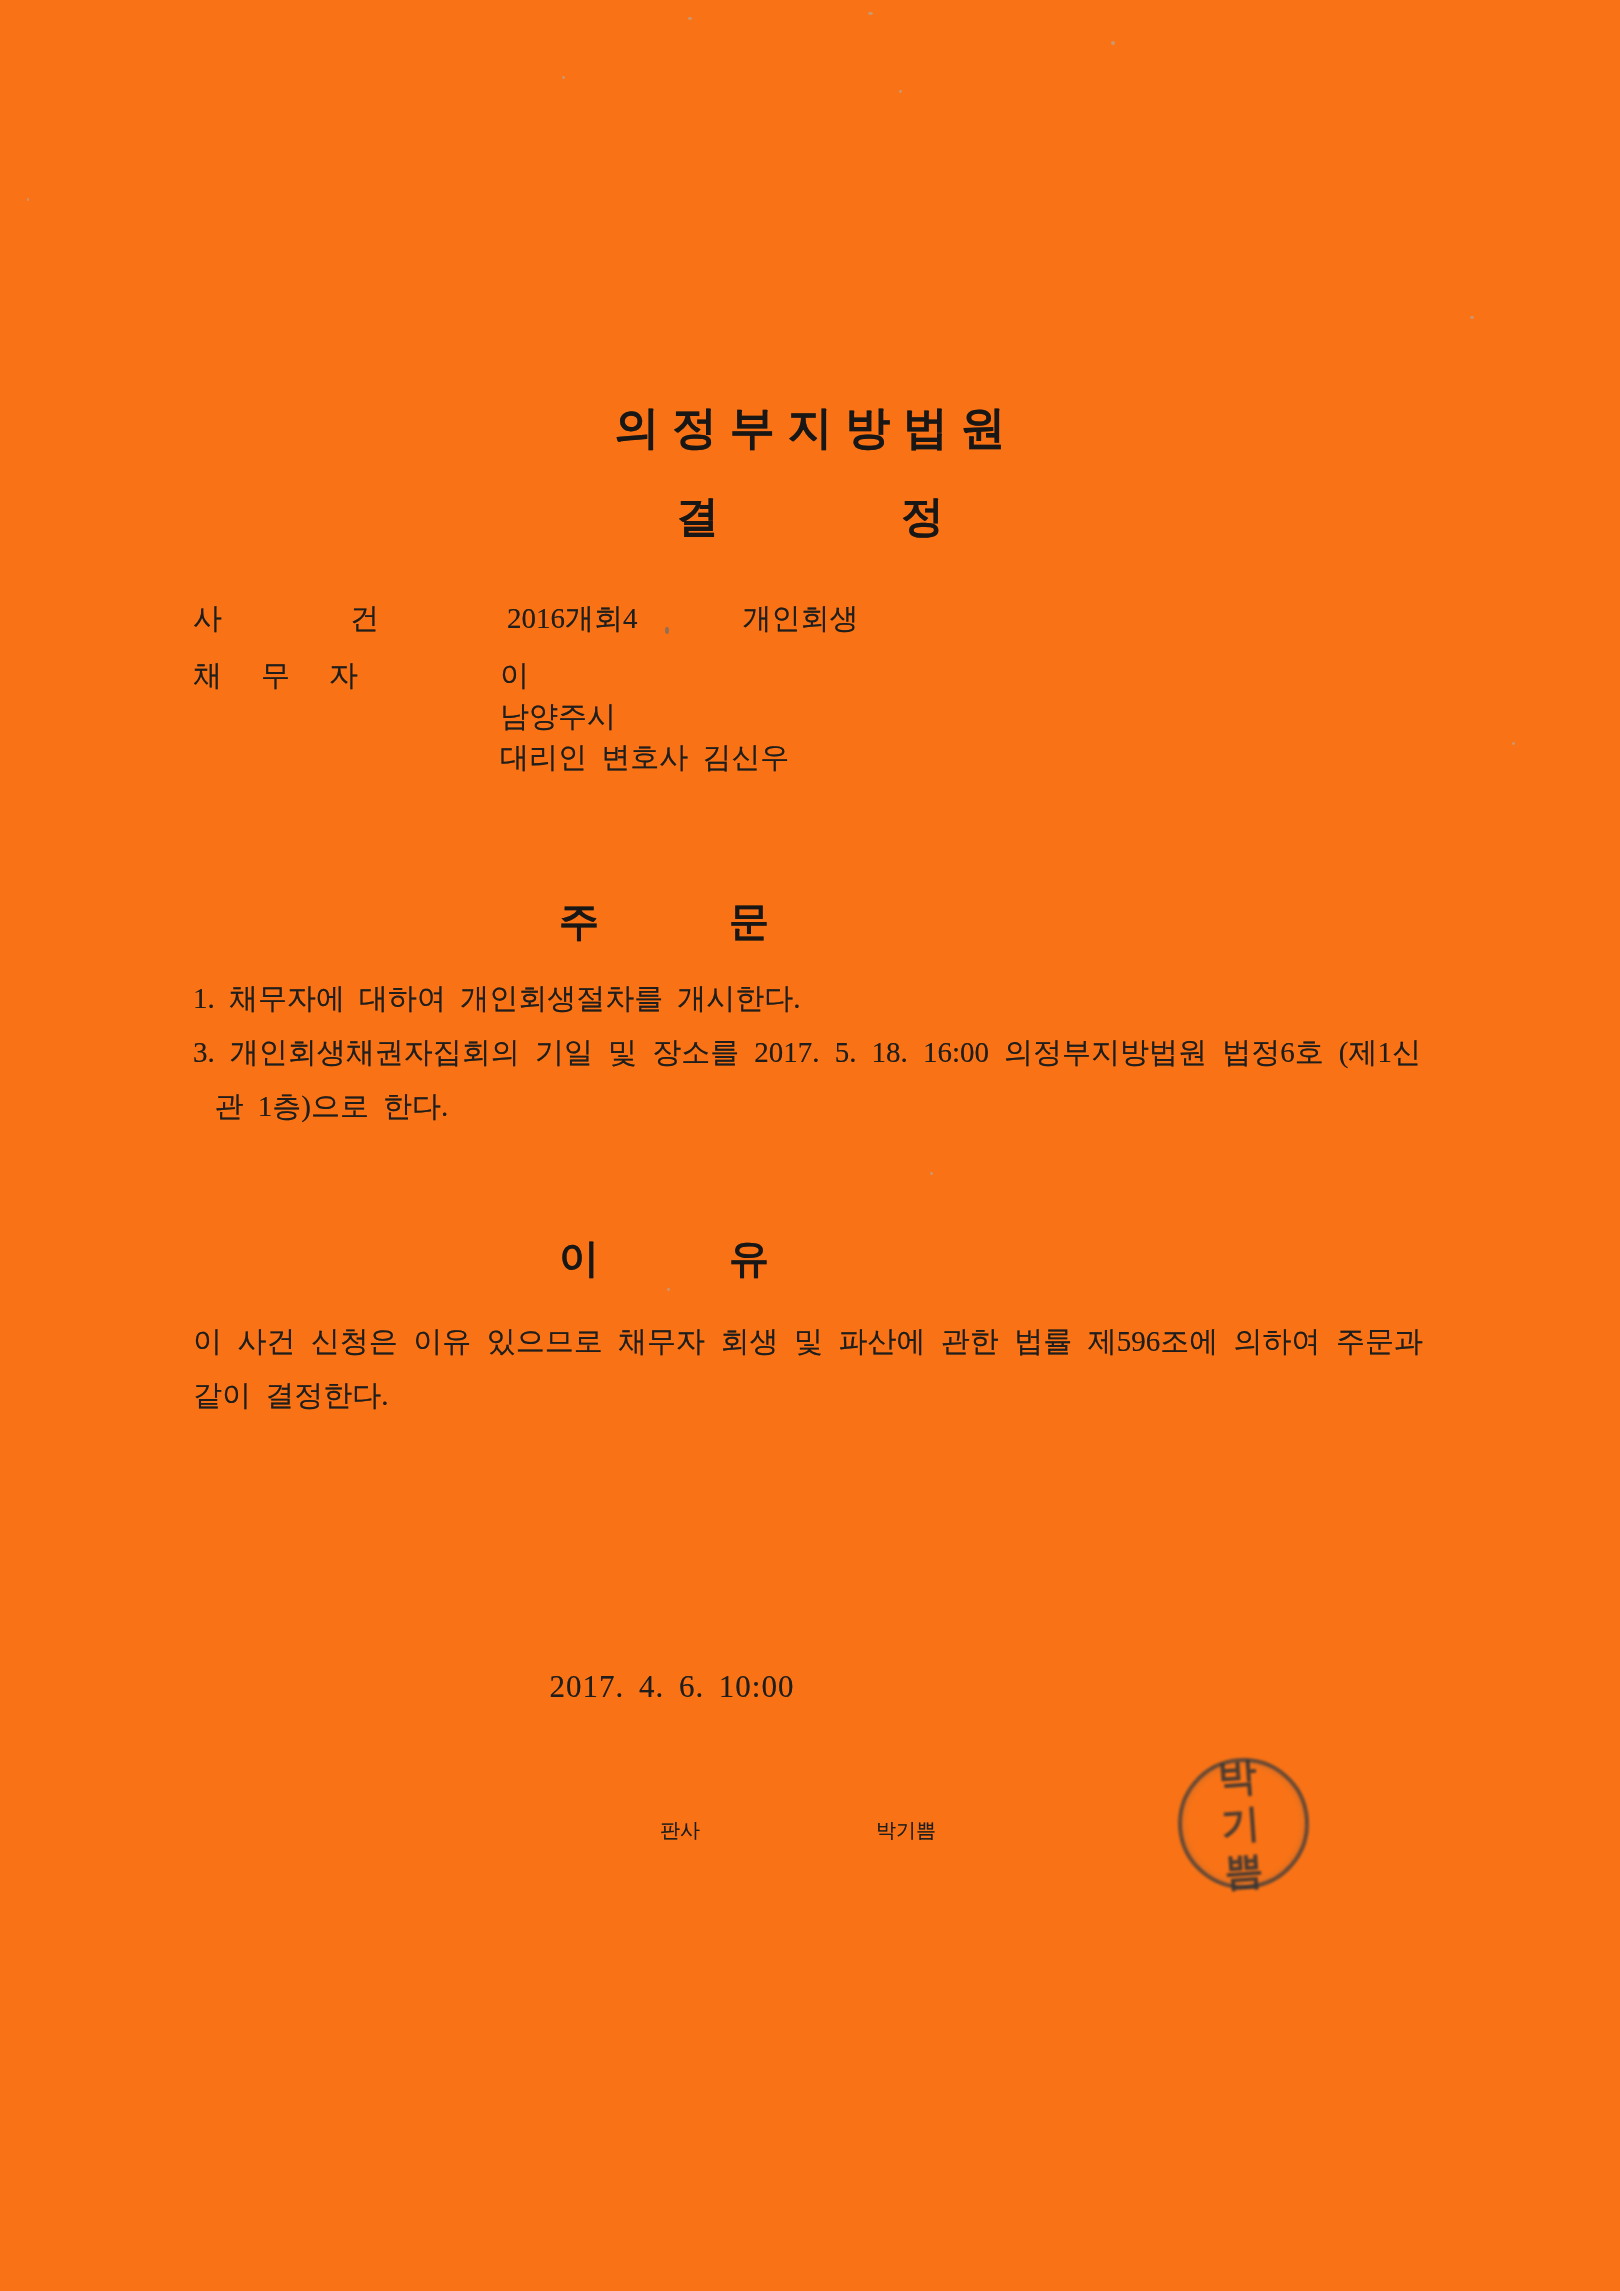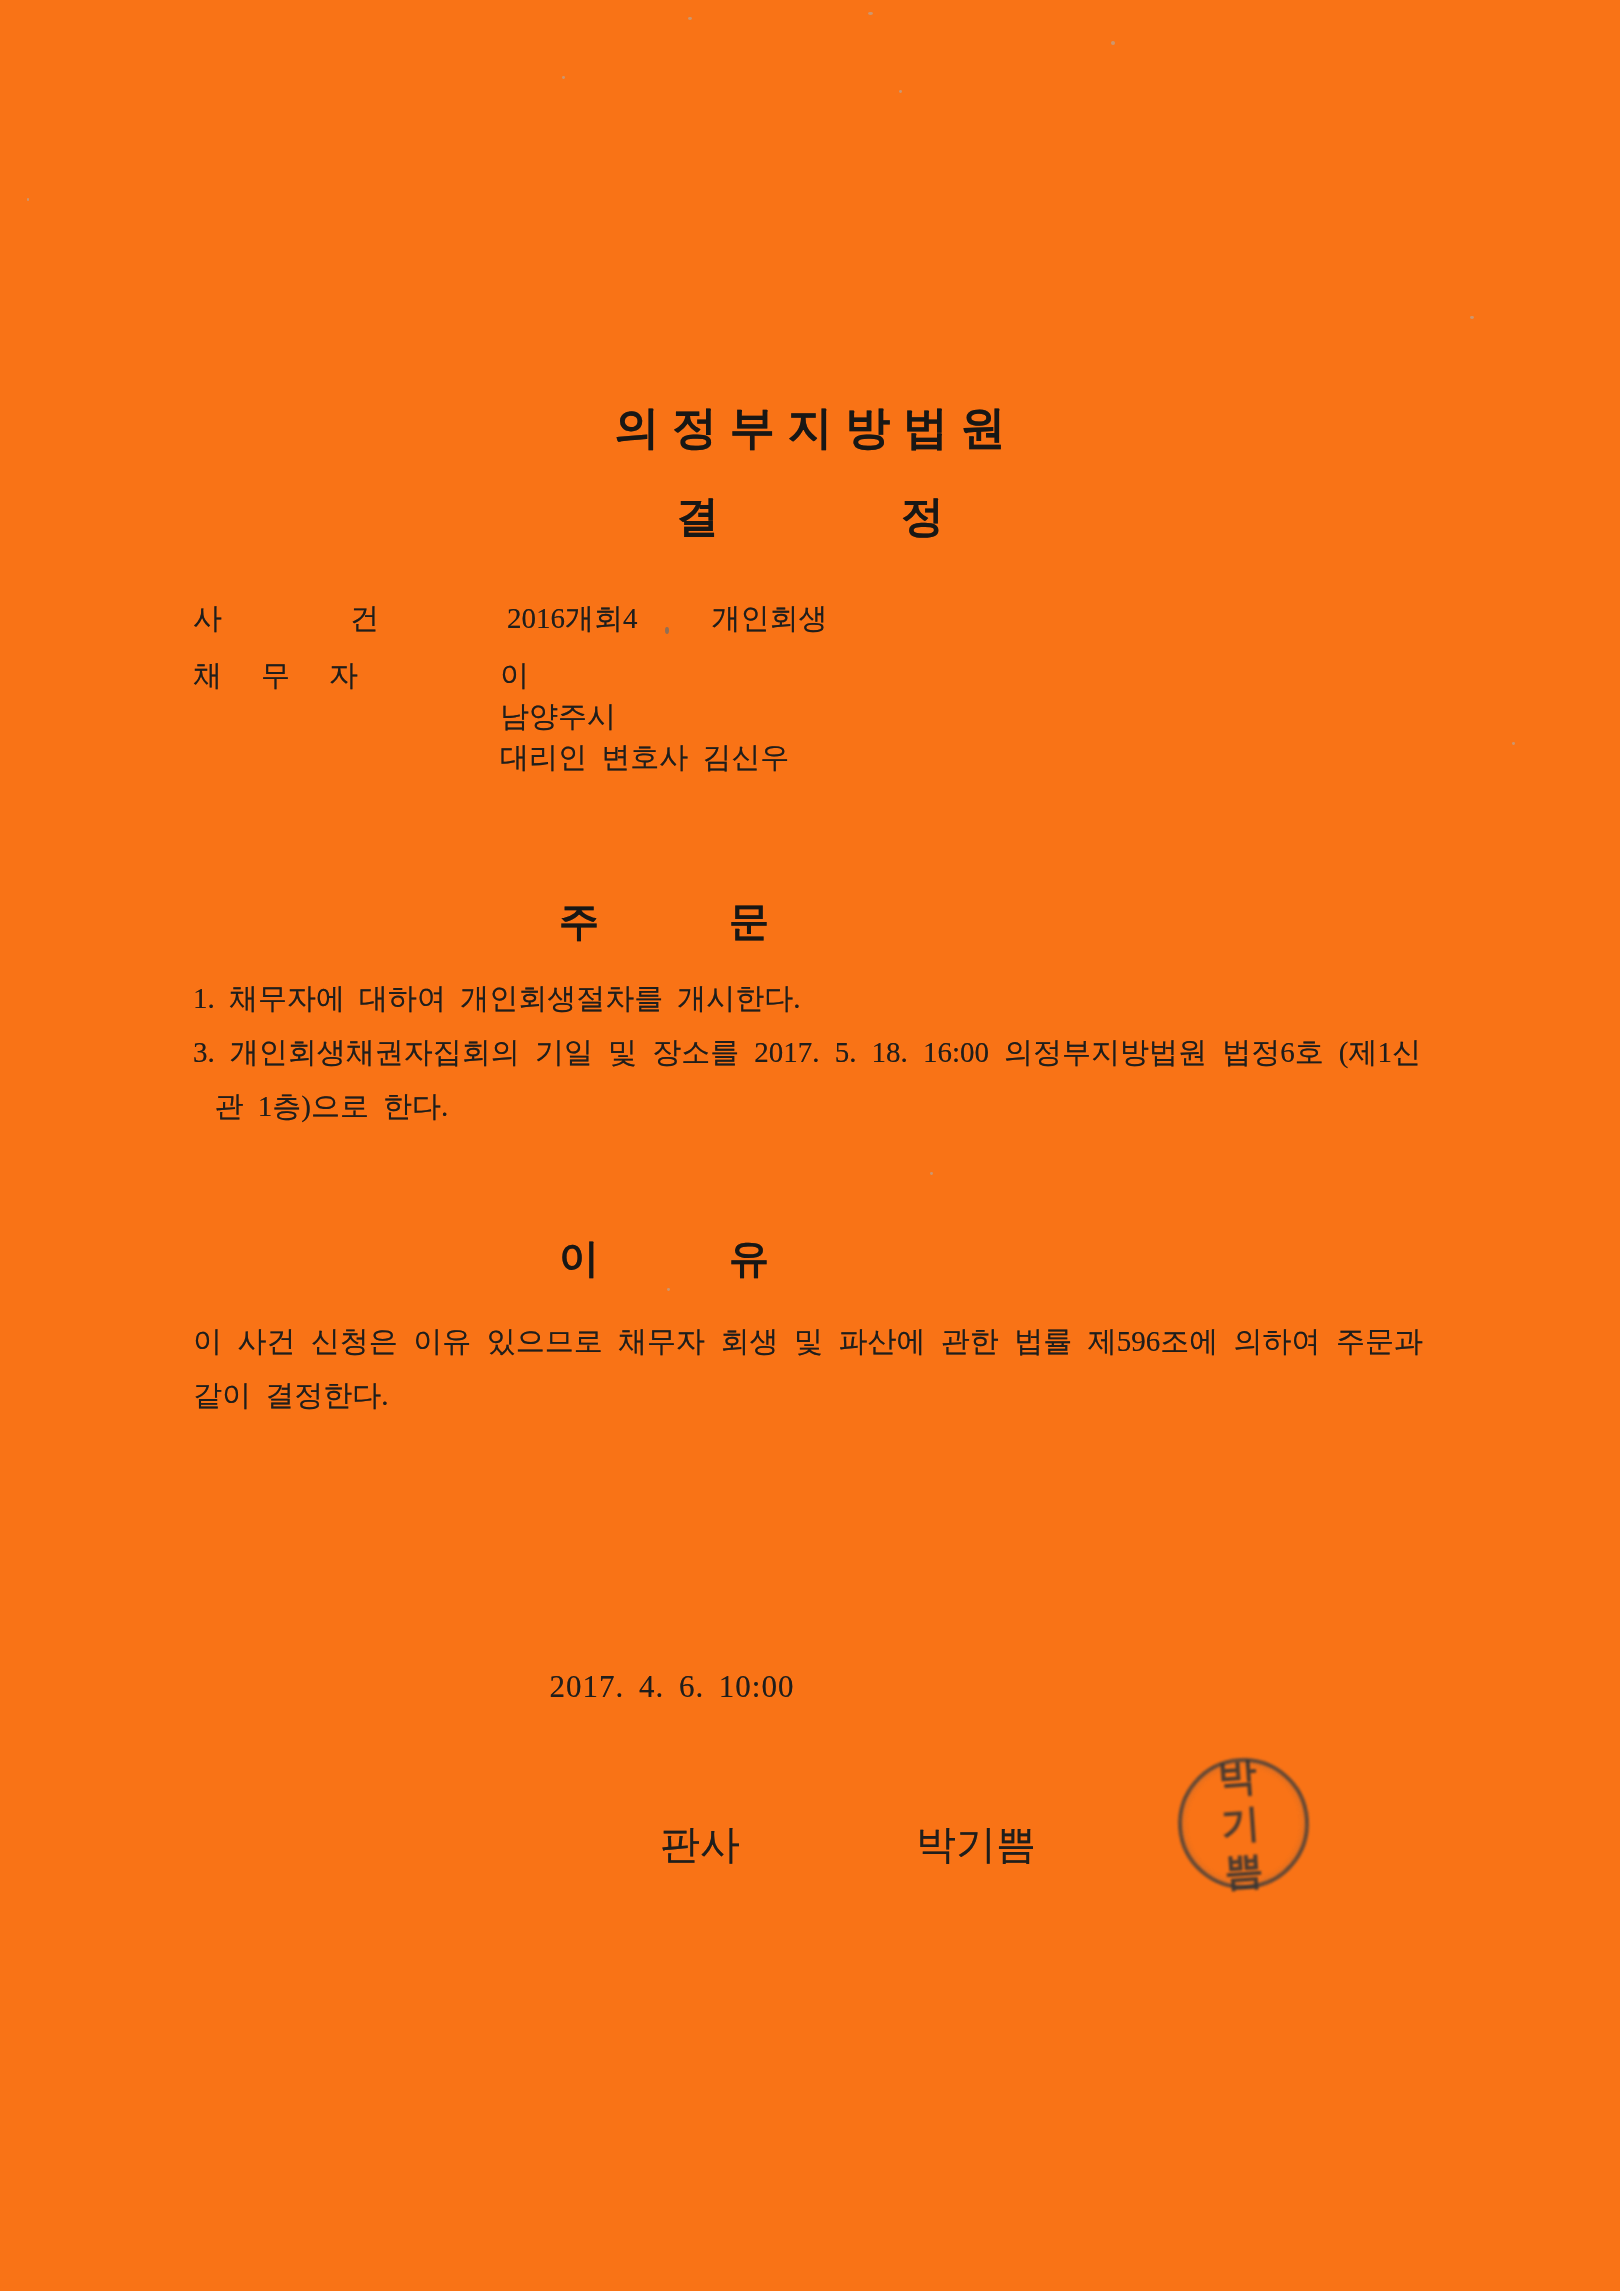--- a/index.html
+++ b/index.html
@@ -74,21 +74,21 @@
   }
   .case-row { display: flex; align-items: flex-start; }
   .debtor-row { margin-top: 16px; }
   .row-label {
     flex: 0 0 307px;
     white-space: nowrap;
   }
   .label-case   { letter-spacing: 128px; }
   .label-debtor { letter-spacing: 39px; }
   .case-number { white-space: nowrap; }
-  .case-type   { margin-left: 74px; white-space: nowrap; }
+  .case-type   { margin-left: 105px; white-space: nowrap; }
   .debtor-lines { display: block; }
   .debtor-line { display: block; white-space: nowrap; word-spacing: 6.9px; }
   
   .order-items {
     position: absolute;
     left: 193px;
     top: 971px;
     width: 1228px;
     font-size: 29px;
     line-height: 54px;
@@ -121,21 +121,21 @@
     letter-spacing: 1px;
     word-spacing: 5.9px;
     white-space: nowrap;
   }
   .judge-row {
     position: absolute;
     top: 1817px;
     left: 660px;
     display: flex;
     column-gap: 176px;
-    font-size: 40px;
+    font-size: 20px;
     white-space: nowrap;
   }
   
   .seal {
     position: absolute;
     left: 1178px;
     top: 1758px;
     width: 131px;
     height: 131px;
     border: 4.9px solid rgba(62,62,62,0.78);

